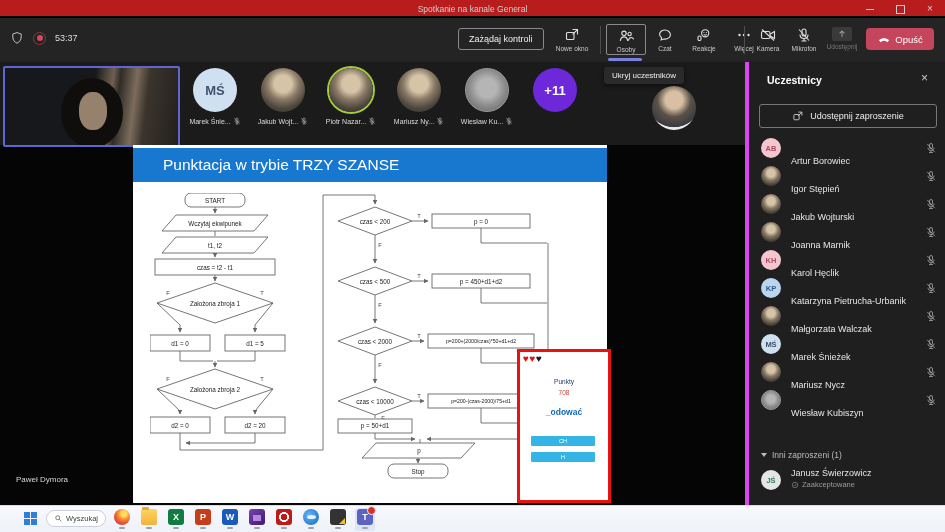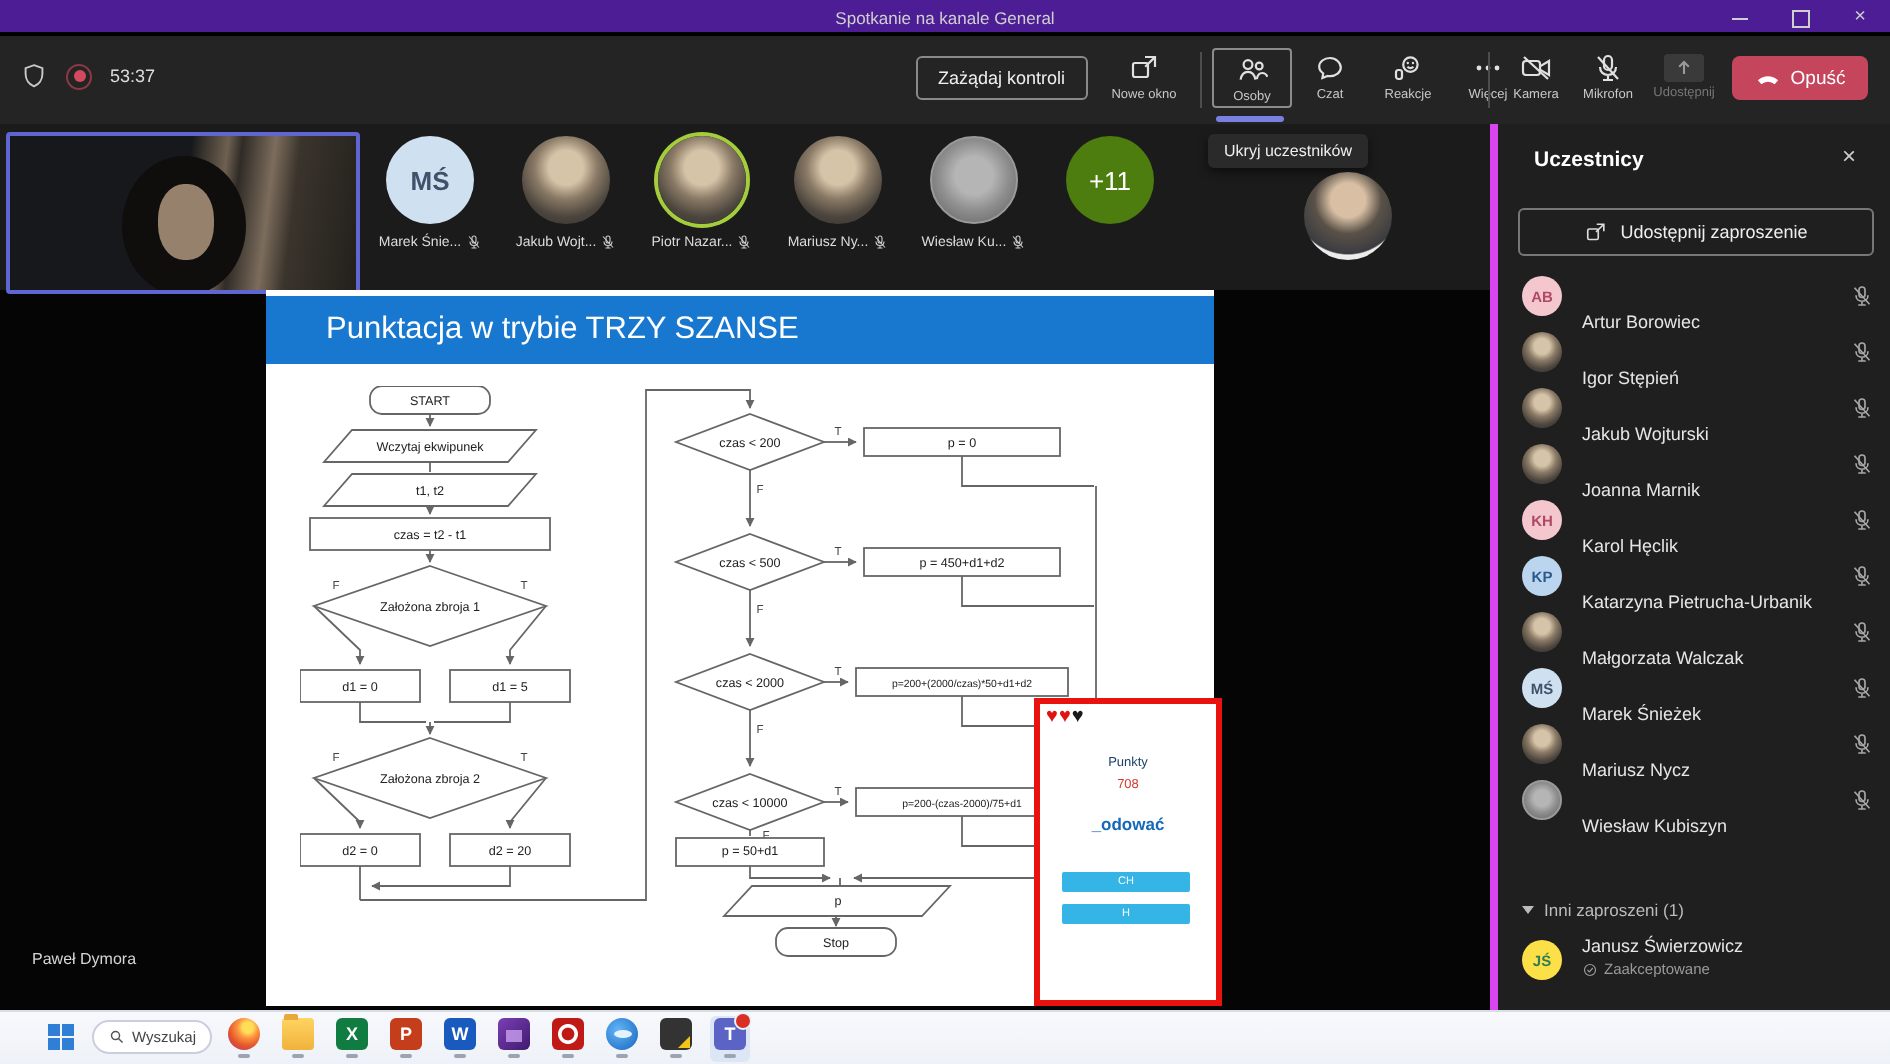--- a/index.html
+++ b/index.html
@@ -1,20 +1,20 @@
 <!DOCTYPE html>
 <html><head>
 <meta charset="utf-8">
 <style>
   html,body{margin:0;padding:0;background:#000;}
   body{font-family:"Liberation Sans",sans-serif;}
   #app{position:relative;width:945px;height:532px;overflow:hidden;background:#000;}
   .abs{position:absolute;}
   
-  #titlebar{left:0;top:0;width:945px;height:16px;background:#4c1d95;}
+  #titlebar{left:0;top:0;width:945px;height:16px;background:#b91c1c;}
   #win-title{left:0;right:0;top:0;text-align:center;font-size:8.5px;color:#d0d0d0;line-height:18px;}
   #win-controls{right:0;top:0;display:flex;height:18px;}
   .win-btn{width:30px;height:18px;display:flex;align-items:center;justify-content:center;color:#cfcfcf;}
   .glyph-min{width:8px;height:0;border-top:1px solid #cfcfcf;display:block;}
   .glyph-max{width:7px;height:7px;border:1px solid #cfcfcf;display:block;}
   .glyph-close{font-size:10px;line-height:10px;color:#cfcfcf;}
   
   #toolbar{left:0;top:18px;width:945px;height:44px;background:#242424;}
   .tb-item{top:6px;text-align:center;color:#e0e0e0;cursor:default;}
   .tb-ico{display:block;margin:2px auto 0;color:#e0e0e0;}
@@ -39,22 +39,22 @@
   .sv-head{left:56px;top:10px;width:62px;height:70px;background:#100e0c;border-radius:50%;}
   .sv-face{left:74px;top:24px;width:28px;height:38px;background:#96826c;border-radius:46%;}
   #thumbs{left:183px;top:6px;display:flex;gap:4px;}
   .t-col{width:64px;text-align:center;}
   .t-col .av{width:44px;height:44px;margin:0 auto;font-size:13px;}
   .t-meta{margin-top:5px;font-size:7px;color:#ddd;display:flex;align-items:center;justify-content:center;gap:2px;white-space:nowrap;}
   .av{border-radius:50%;display:flex;align-items:center;justify-content:center;font-weight:bold;}
   .av-lblue{background:#cfe0f1;color:#41516b;}
   .av-pink{background:#f4c6ce;color:#b04a64;}
   .av-blue{background:#bcd5ef;color:#2b5a8c;}
-  .av-green{background:#fde047;color:#2e7d54;}
-  .av-count{background:#4d7c0f;color:#fff;font-weight:normal;font-size:10px;}
+  .av-green{background:#e5e5e5;color:#2e7d54;}
+  .av-count{background:#6d28d9;color:#fff;font-weight:bold;font-size:10px;}
   .av-photo{background:radial-gradient(circle at 50% 36%,#d6c4a8 0 24%,#8a7a66 44%,#4a443c 70%,#303030 100%);}
   .av-coin{background:radial-gradient(circle at 50% 45%,#b5b5b5 0 30%,#8f8f8f 55%,#707070 82%,#5f5f5f);border:1px solid #9a9a9a;box-sizing:border-box;}
   .ring{box-shadow:0 0 0 2px #a3cd3a;}
   .t-mic{color:#cfcfcf;}
   #tooltip{left:604px;top:5px;background:#2a2a2a;border-radius:3px;padding:4px 8px;font-size:8px;color:#eee;
     box-shadow:0 2px 5px rgba(0,0,0,.5);white-space:nowrap;}
   #suit-avatar{left:652px;top:24px;width:44px;height:44px;
     background:radial-gradient(circle at 50% 32%,#d9c0a4 0 23%,#5a5248 45%,#3b3b40 72%,#ececec 74%);}
   #presenter-chip{left:16px;top:413px;font-size:8px;color:#d6d6d6;}
   

